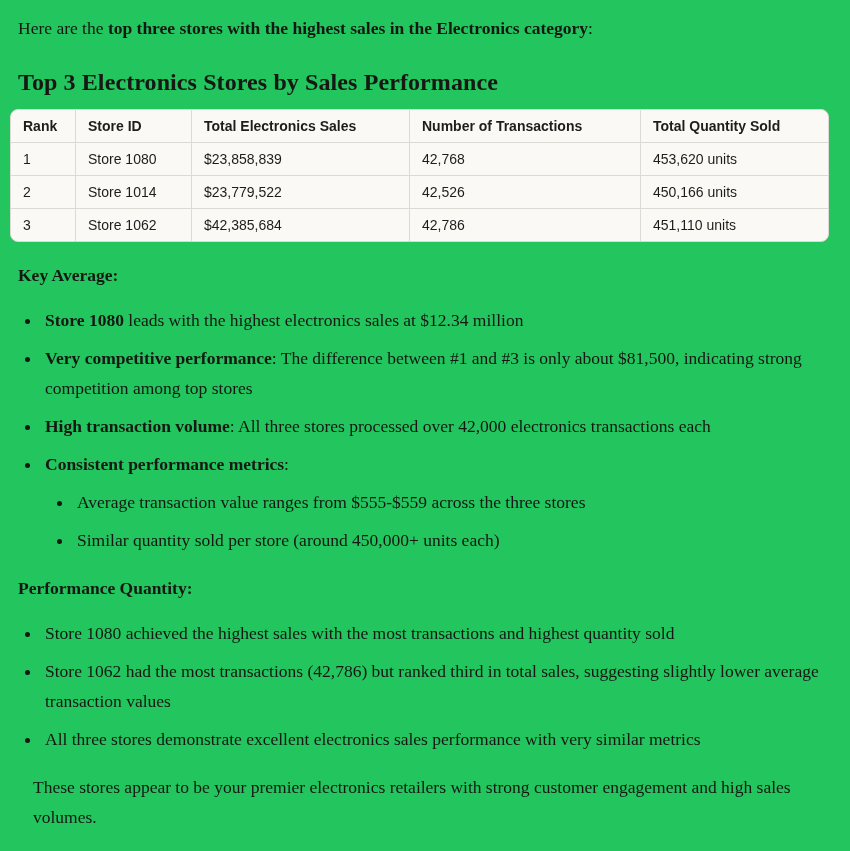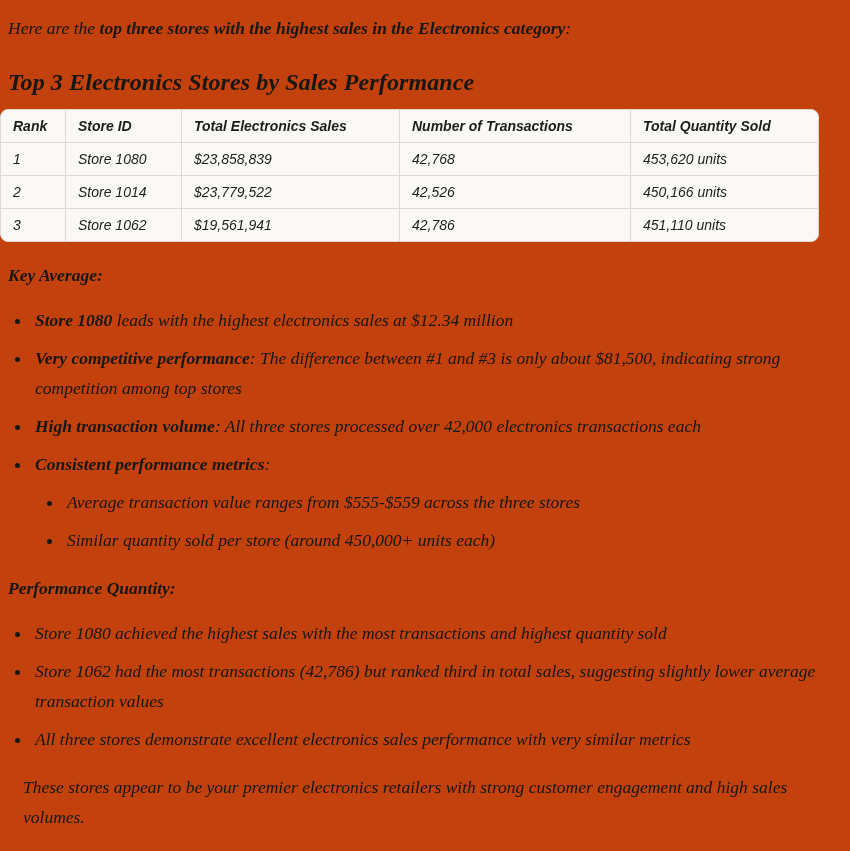--- a/index.html
+++ b/index.html
@@ -8,23 +8,22 @@
     background: #FAF9F5;
     color: #171713;
     font-family: "Liberation Serif", "DejaVu Serif", serif;
     font-size: 17.5px;
     line-height: 30px;
   }
   .page {
     width: 850px;
     min-height: 851px;
     box-sizing: border-box;
-    padding: 5px 18px 20px 8px;
-    background: #c2410c;
-    font-style: italic;
+    padding: 5px 18px 20px 18px;
+    background: #22c55e;
   }
   p { margin: 0; }
   .intro { margin: 8px 0 0 0; }
   b, strong, .b { font-weight: bold; }
   h2.doc-heading {
     font-family: "Liberation Serif", "DejaVu Serif", serif;
     font-size: 24px;
     line-height: 28px;
     font-weight: bold;
     margin: 25px 0 13px 0;
@@ -110,21 +109,21 @@
       <tr>
         <td>2</td>
         <td class="b">Store 1014</td>
         <td>$23,779,522</td>
         <td>42,526</td>
         <td>450,166 units</td>
       </tr>
       <tr>
         <td>3</td>
         <td class="b">Store 1062</td>
-        <td>$19,561,941</td>
+        <td>$42,385,684</td>
         <td>42,786</td>
         <td>451,110 units</td>
       </tr>
     </tbody>
   </table>
 
   <p class="section-label">Key Average:</p>
 
   <ul class="doc-list">
     <li><b>Store 1080</b><span> leads with the highest electronics sales at $12.34 million</span></li>

